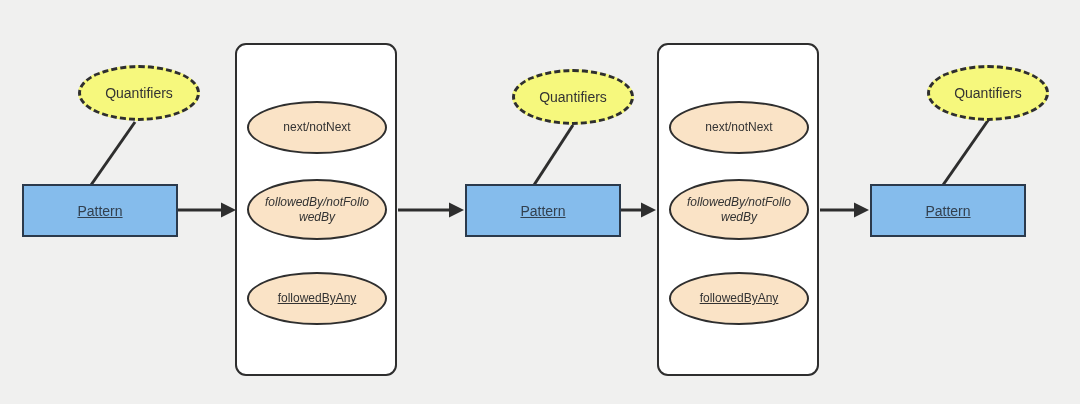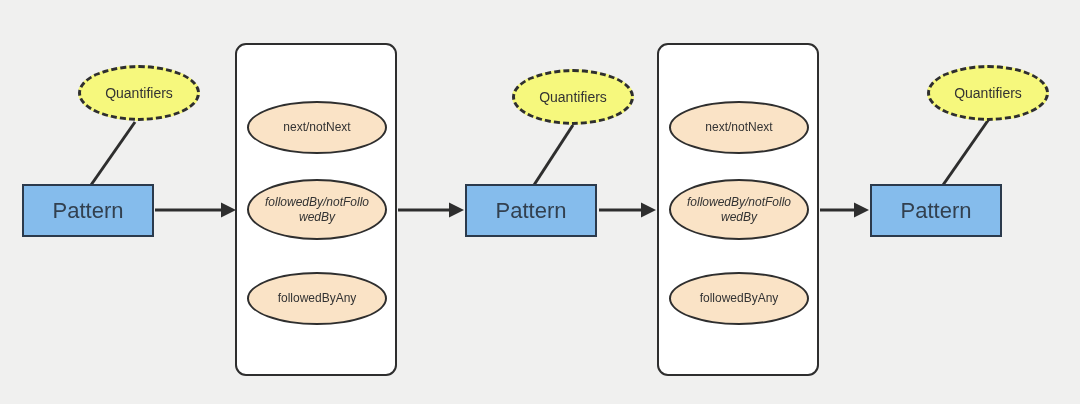--- a/index.html
+++ b/index.html
@@ -35,24 +35,25 @@
     border: 3px dashed var(--stroke, #2e2e2e);
     border-radius: 50%;
     font-size: 14px;
     color: var(--label-text, #333333);
     width: 122px;
     height: 56px;
   }
   .pattern {
     background: var(--pattern-fill, #85bcec);
     border: 2.5px solid var(--pattern-stroke, #2b3a4c);
-    font-size: 22px;
+    font-size: 14px;
     color: var(--pattern-text, #32404f);
-    width: 132px;
+    width: 156px;
     height: 53px;
+    text-decoration: underline;
   }
   .operator-container {
     position: absolute;
     box-sizing: border-box;
     width: 162px;
     height: 333px;
     top: 43px;
     background: var(--container-fill, #ffffff);
     border: 2.5px solid var(--stroke, #2e2e2e);
     border-radius: 11px;
@@ -74,21 +75,21 @@
     line-height: 1.25;
     color: var(--label-text, #333333);
   }
   .option .wrap {
     display: inline-block;
     max-width: 112px;
     word-break: break-all;
   }
   .opt-a { top: 56px;  height: 53px; }
   .opt-b { top: 134px; height: 61px; font-style: italic; }
-  .opt-c { top: 227px; height: 53px; }
+  .opt-c { top: 227px; height: 53px; text-decoration: underline; }
   .connector-layer line {
     stroke: var(--stroke, #2e2e2e);
     stroke-width: 3;
   }
   .connector-layer polygon {
     fill: var(--stroke, #2e2e2e);
   }
 </style>
 </head>
 <body>

